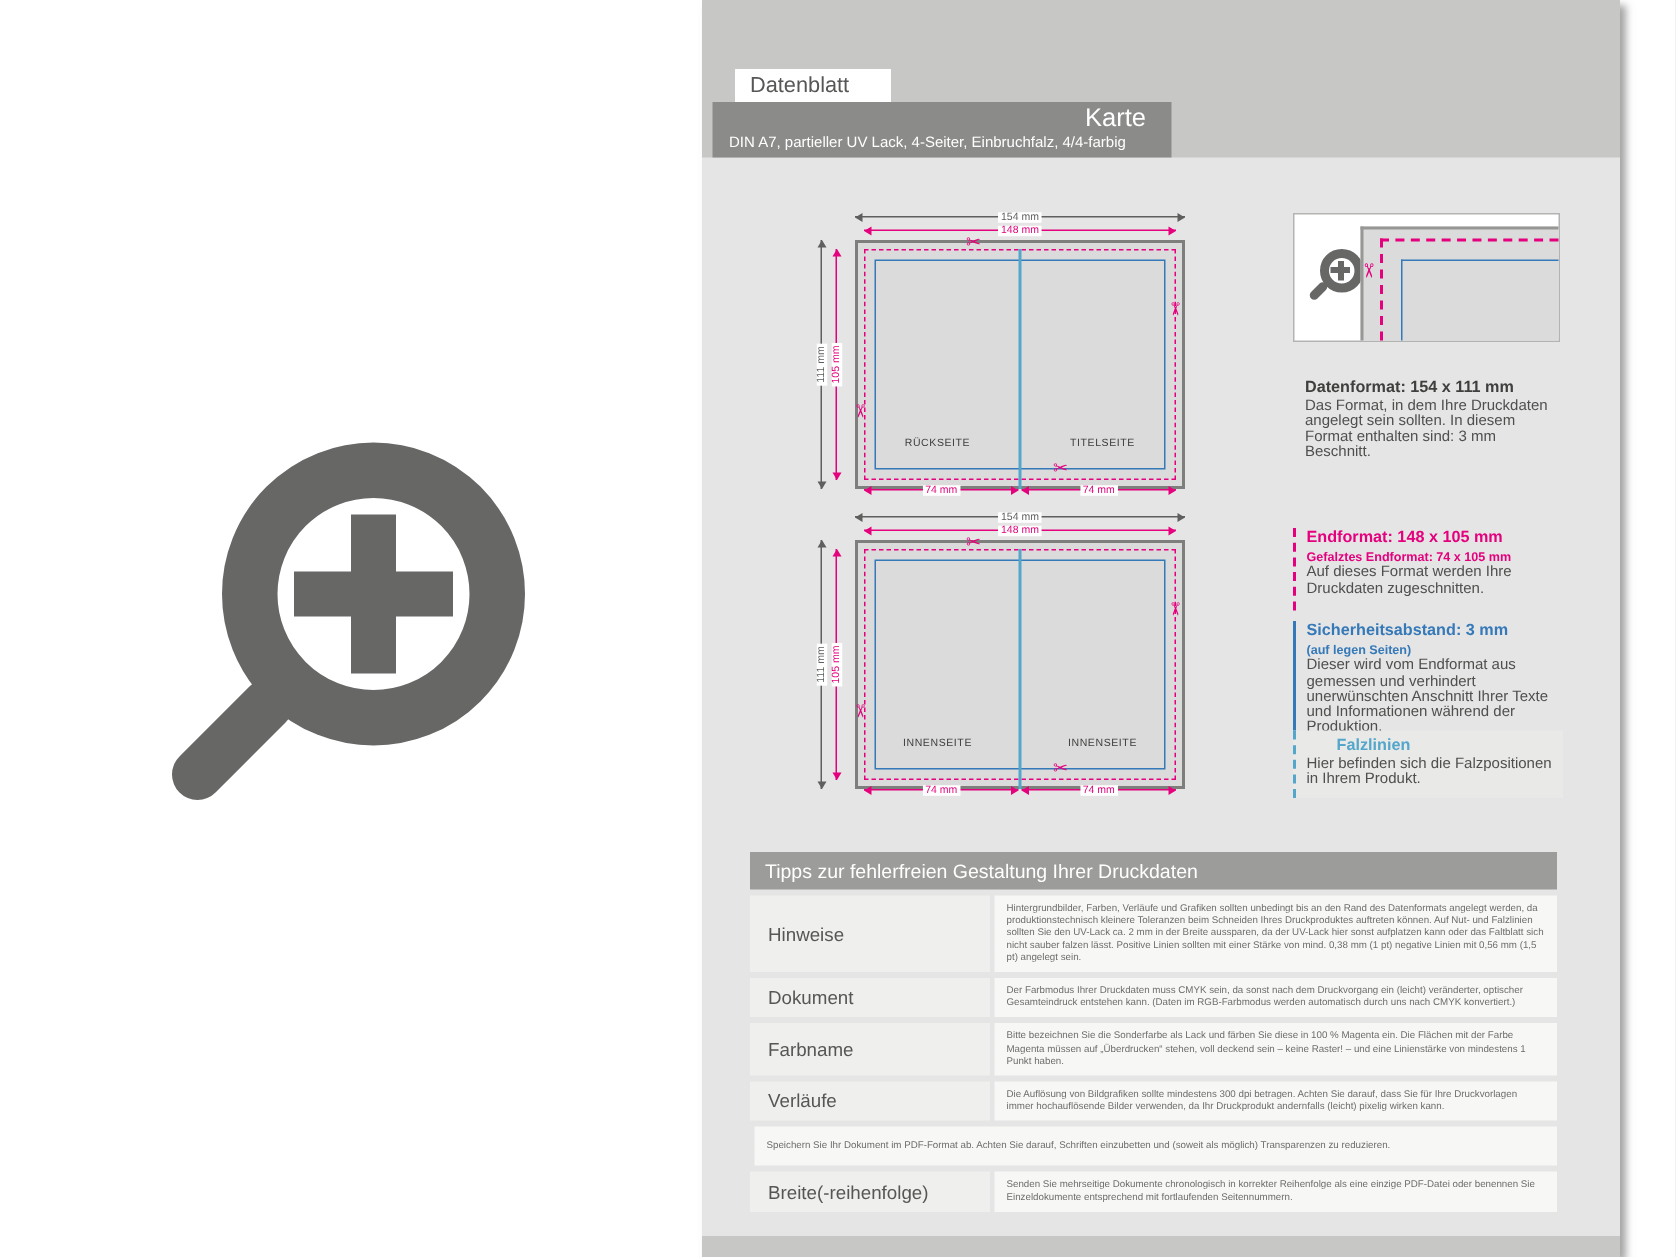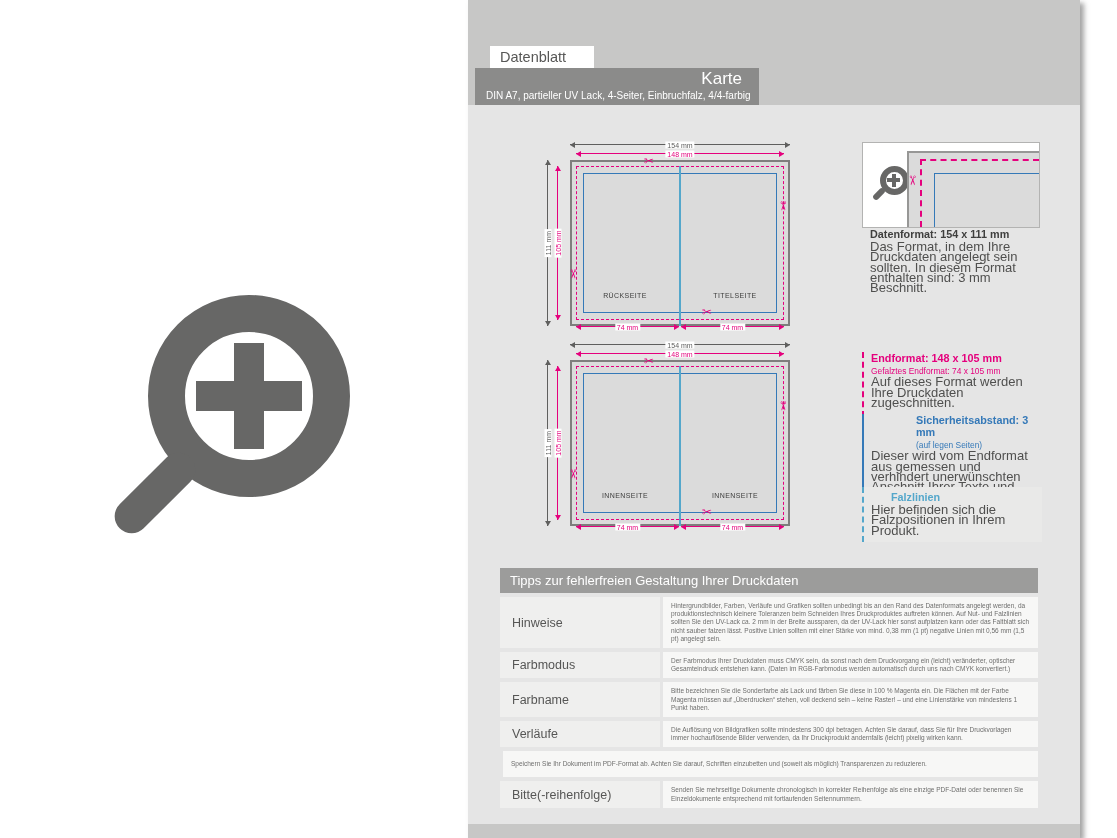--- a/index.html
+++ b/index.html
@@ -7,21 +7,21 @@
        font-family:"Liberation Sans",sans-serif;overflow:hidden;}
 
   
   .page{position:absolute;left:468px;top:0;width:612px;height:838px;background:#e5e5e5;
         box-shadow:4px 3px 5px rgba(90,90,90,.55);}
   .top-band{position:absolute;left:0;top:0;width:612px;height:105px;background:#c7c7c6;}
   .bottom-band{position:absolute;left:0;top:824px;width:612px;height:14px;background:#c7c7c6;}
 
   .tab{position:absolute;left:22px;top:46px;width:104px;height:22px;background:#fff;
        color:#575756;font-size:14.5px;line-height:22px;padding-left:10px;box-sizing:border-box;}
-  .hbar{position:absolute;left:7px;top:68px;width:284px;height:37px;background:#8b8b8a;color:#fff;}
+  .hbar{position:absolute;left:7px;top:68px;width:306px;height:37px;background:#8b8b8a;color:#fff;}
   .hbar .title{position:absolute;right:17px;top:1px;font-size:17px;}
   .hbar .sub{position:absolute;left:11px;bottom:4px;font-size:10px;white-space:nowrap;}
 
   
   .bigmag{position:absolute;left:100px;top:280px;width:260px;height:285px;}
   .bm-ring{position:absolute;left:48px;top:15px;width:128px;height:128px;border:37px solid #676766;border-radius:50%;}
   .bm-ph{position:absolute;left:96px;top:101px;width:106px;height:30px;background:#676766;}
   .bm-pv{position:absolute;left:134px;top:63px;width:30px;height:106px;background:#676766;}
   .bm-handle{position:absolute;left:5px;top:196px;width:100px;height:34px;background:#676766;border-radius:17px;transform:rotate(-45deg);}
 
@@ -70,28 +70,28 @@
   .mini-safe-v{position:absolute;left:71px;top:30px;height:54px;border-left:1.5px solid #3579b8;}
   .mini-sc{position:absolute;left:44px;top:30px;color:#e5007d;font-size:13px;transform:rotate(90deg);}
   .minimag{position:absolute;left:8px;top:22px;width:44px;height:44px;}
   .mm-ring{position:absolute;left:9px;top:1px;width:17px;height:17px;border:6px solid #676766;border-radius:50%;}
   .mm-ph{position:absolute;left:16px;top:13px;width:13px;height:4px;background:#676766;}
   .mm-pv{position:absolute;left:20.5px;top:8.5px;width:4px;height:13px;background:#676766;}
   .mm-handle{position:absolute;left:1px;top:26px;width:14px;height:6px;background:#676766;border-radius:3px;transform:rotate(-45deg);}
 
   .sec{position:absolute;left:394px;width:180px;color:#4f4f4e;box-sizing:border-box;}
   .sec h3{margin:0 0 2px 0;font-size:10.8px;}
-  .sec .sub{margin:0 0 1px 0;font-size:8.4px;line-height:10.2px;}
-  .sec p{margin:0 0 9px 0;font-size:13px;line-height:10.3px;}
+  .sec .sub{margin:0 0 1px 0;font-size:8.4px;line-height:10.2px;font-weight:bold;}
+  .sec p{margin:0 0 9px 0;font-size:10px;line-height:10.3px;}
   #s1{top:228px;padding-left:8px;}
-  #s1 h3{color:#3f3f3e;}
+  #s1 h3{color:#3f3f3e;margin-top:24px;}
   #s2{top:352px;border-left:2px dashed #e5007d;padding-left:7px;}
   #s2 h3,#s2 .sub{color:#e5007d;}
   #s3{top:414px;border-left:2px solid #3579b8;padding-left:7px;}
-  #s3 h3,#s3 .sub{color:#3579b8;margin-left:45px;}
+  #s3 h3,#s3 .sub{color:#3579b8;}
   #s4{top:487px;border-left:2px dashed #54a7cb;background:#e9e9e8;padding:4px 4px 6px 7px;}
   #s4 h3{color:#54a7cb;margin-left:20px;}
   #s4 p{margin-bottom:0;}
 
   
   .tips{position:absolute;left:32px;top:568px;width:538px;}
   .tips-title{background:#9c9c9b;color:#fff;font-size:13px;padding:5px 0 5px 10px;}
   .trow{display:flex;margin-top:4px;min-height:26px;}
   .tlabel{width:160px;background:#efefee;color:#565655;font-size:12.5px;padding-left:12px;
           box-sizing:border-box;display:flex;align-items:center;flex-shrink:0;}
@@ -214,32 +214,32 @@
     <p>Hier befinden sich die Falzpositionen in Ihrem Produkt.</p>
   </div>
 
   <div class="tips">
     <div class="tips-title">Tipps zur fehlerfreien Gestaltung Ihrer Druckdaten</div>
     <div class="trow">
       <div class="tlabel">Hinweise</div>
       <div class="ttext">Hintergrundbilder, Farben, Verläufe und Grafiken sollten unbedingt bis an den Rand des Datenformats angelegt werden, da produktionstechnisch kleinere Toleranzen beim Schneiden Ihres Druckproduktes auftreten können. Auf Nut- und Falzlinien sollten Sie den UV-Lack ca. 2 mm in der Breite aussparen, da der UV-Lack hier sonst aufplatzen kann oder das Faltblatt sich nicht sauber falzen lässt. Positive Linien sollten mit einer Stärke von mind. 0,38 mm (1 pt) negative Linien mit 0,56 mm (1,5 pt) angelegt sein.</div>
     </div>
     <div class="trow">
-      <div class="tlabel">Farbmodus</div>
+      <div class="tlabel">Dokument</div>
       <div class="ttext">Der Farbmodus Ihrer Druckdaten muss CMYK sein, da sonst nach dem Druckvorgang ein (leicht) veränderter, optischer Gesamteindruck entstehen kann. (Daten im RGB-Farbmodus werden automatisch durch uns nach CMYK konvertiert.)</div>
     </div>
     <div class="trow">
       <div class="tlabel">Farbname</div>
       <div class="ttext">Bitte bezeichnen Sie die Sonderfarbe als Lack und färben Sie diese in 100 % Magenta ein. Die Flächen mit der Farbe Magenta müssen auf „Überdrucken“ stehen, voll deckend sein – keine Raster! – und eine Linienstärke von mindestens 1 Punkt haben.</div>
     </div>
     <div class="trow">
       <div class="tlabel">Verläufe</div>
       <div class="ttext">Die Auflösung von Bildgrafiken sollte mindestens 300 dpi betragen. Achten Sie darauf, dass Sie für Ihre Druckvorlagen immer hochauflösende Bilder verwenden, da Ihr Druckprodukt andernfalls (leicht) pixelig wirken kann.</div>
     </div>
     <div class="trow">
       <div class="ttext">Speichern Sie Ihr Dokument im PDF-Format ab. Achten Sie darauf, Schriften einzubetten und (soweit als möglich) Transparenzen zu reduzieren.</div>
     </div>
     <div class="trow">
-      <div class="tlabel">Bitte(-reihenfolge)</div>
+      <div class="tlabel">Breite(-reihenfolge)</div>
       <div class="ttext">Senden Sie mehrseitige Dokumente chronologisch in korrekter Reihenfolge als eine einzige PDF-Datei oder benennen Sie Einzeldokumente entsprechend mit fortlaufenden Seitennummern.</div>
     </div>
   </div>
 </div>
 
 </body></html>

